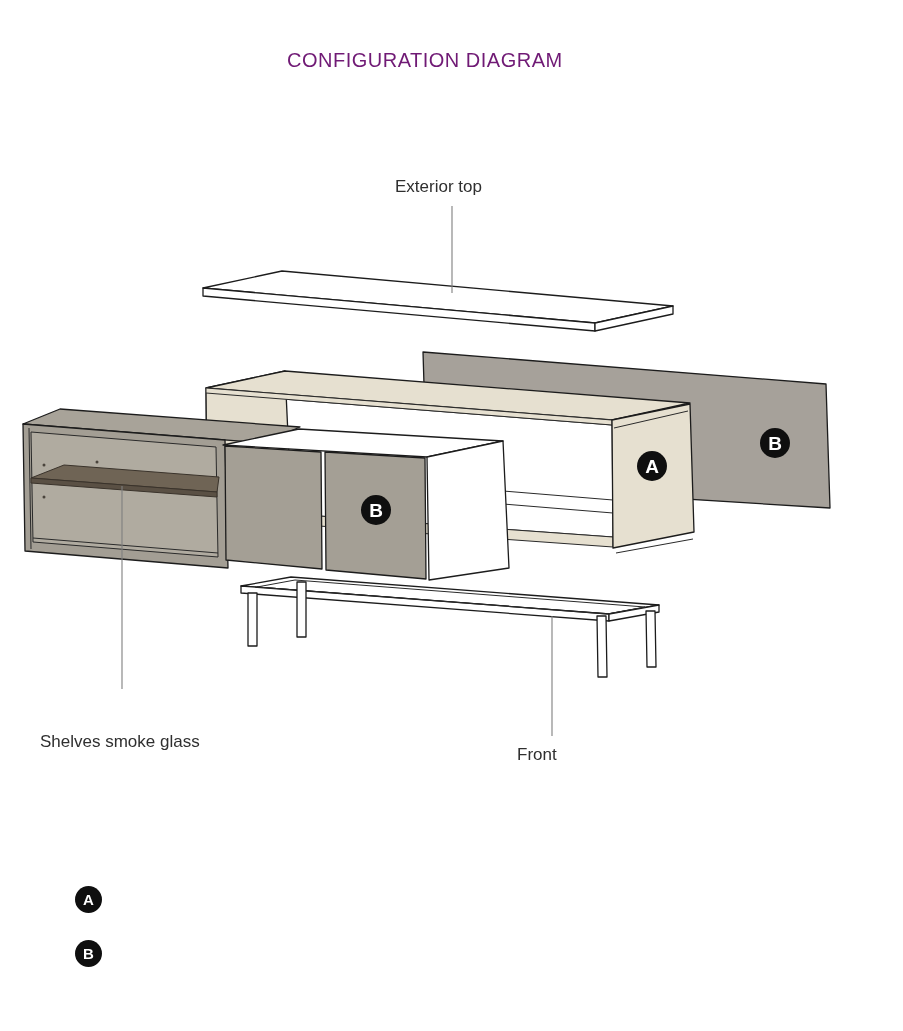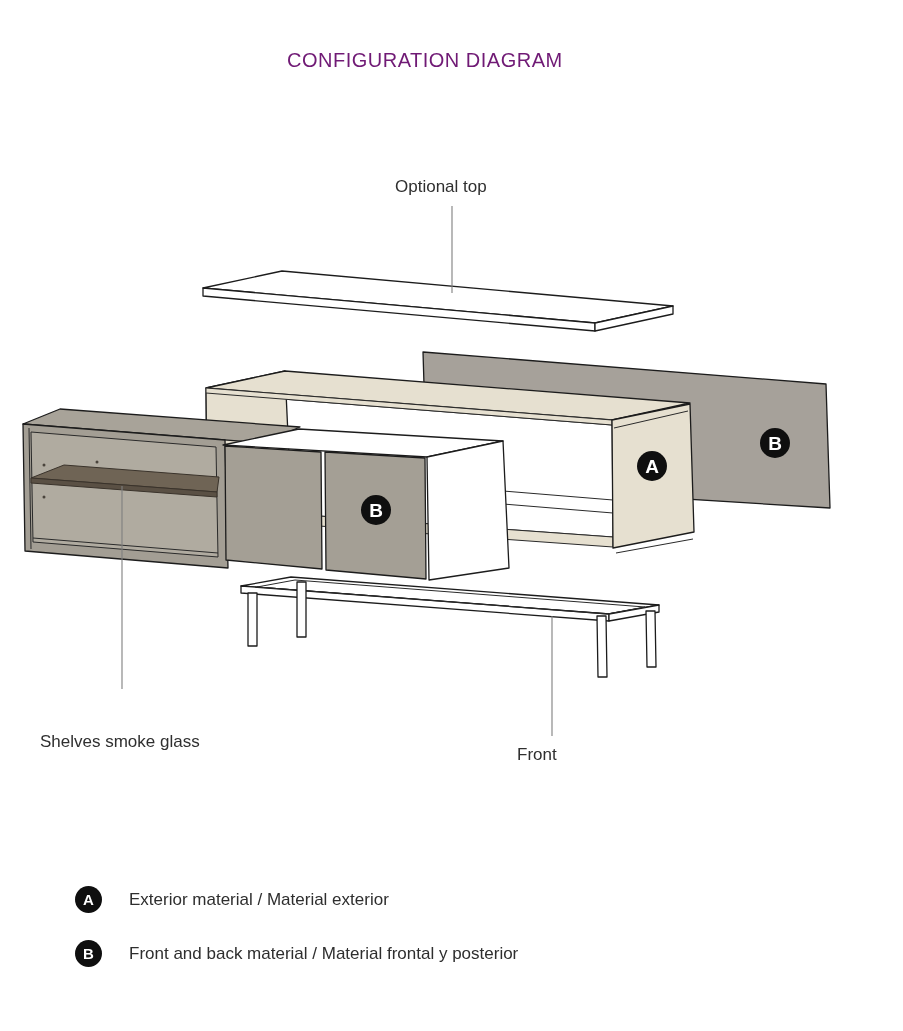--- a/index.html
+++ b/index.html
@@ -100,27 +100,25 @@
     <text class="badge-letter" x="775" y="450">B</text>
     <circle cx="652" cy="466" r="15" fill="#0f0f0f"></circle>
     <text class="badge-letter" x="652" y="473">A</text>
     <circle cx="376" cy="510" r="15" fill="#0f0f0f"></circle>
     <text class="badge-letter" x="376" y="517">B</text>
   </g>
 </svg>
 
 <div id="title" class="abs">CONFIGURATION DIAGRAM</div>
 
-<div class="abs callout" style="left:395px;top:177px;">Optional top</div>
+<div class="abs callout" style="left:395px;top:177px;">Exterior top</div>
 
 <div class="abs callout" style="left:40px;top:692px;margin-top:40px;">Shelves smoke glass</div>
 
 <div class="abs callout" style="left:517px;top:745px;">Front</div>
 
 <div class="legend-row" style="top:886px;">
   <div class="legend-badge">A</div>
-  <div class="legend-label">Exterior material / Material exterior</div>
 </div>
 
 <div class="legend-row" style="top:940px;">
   <div class="legend-badge">B</div>
-  <div class="legend-label">Front and back material / Material frontal y posterior</div>
 </div>
 
 </body></html>

